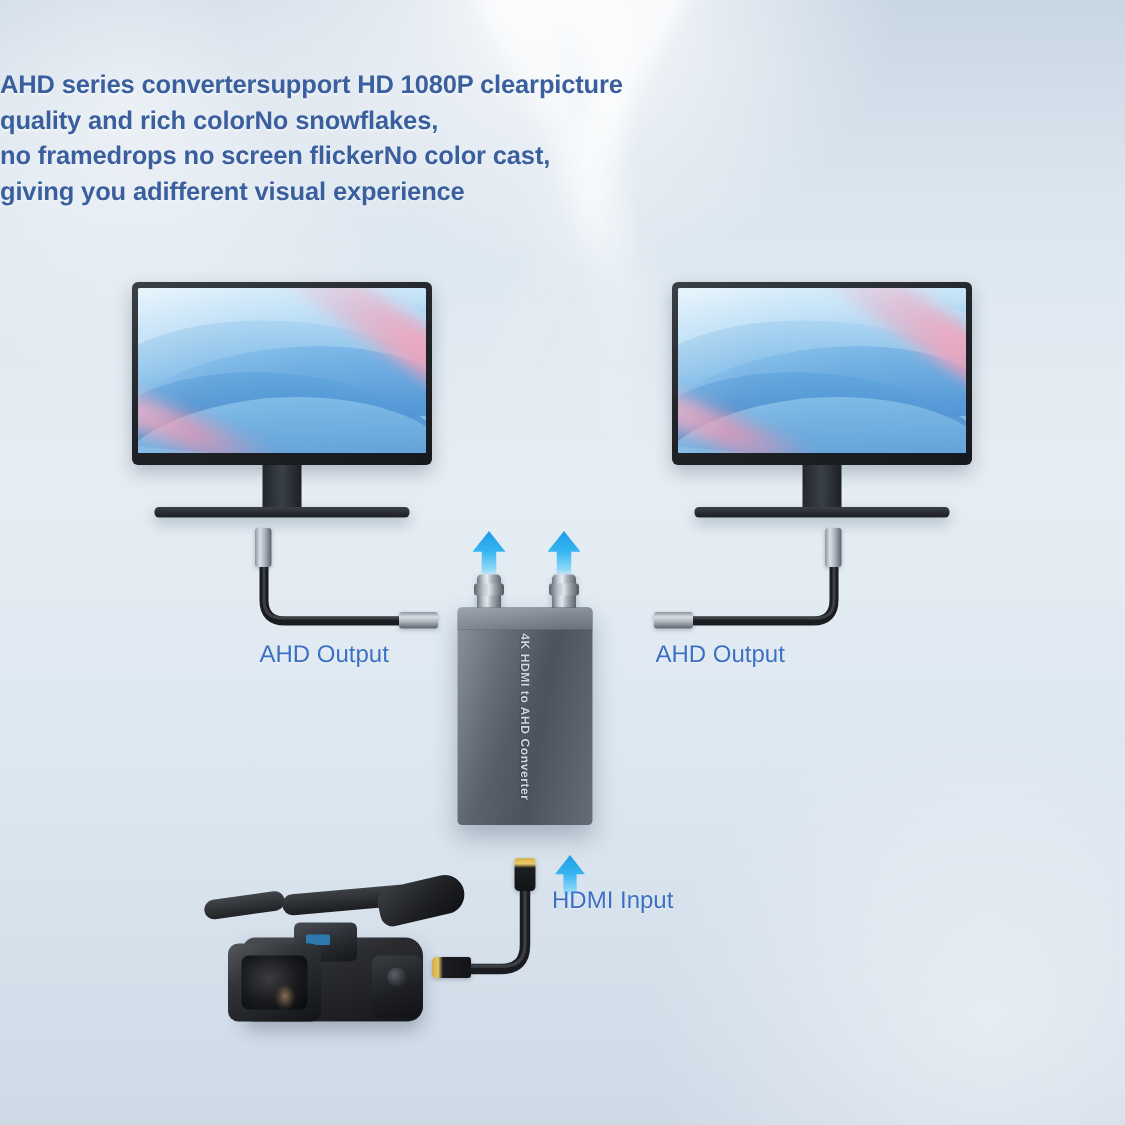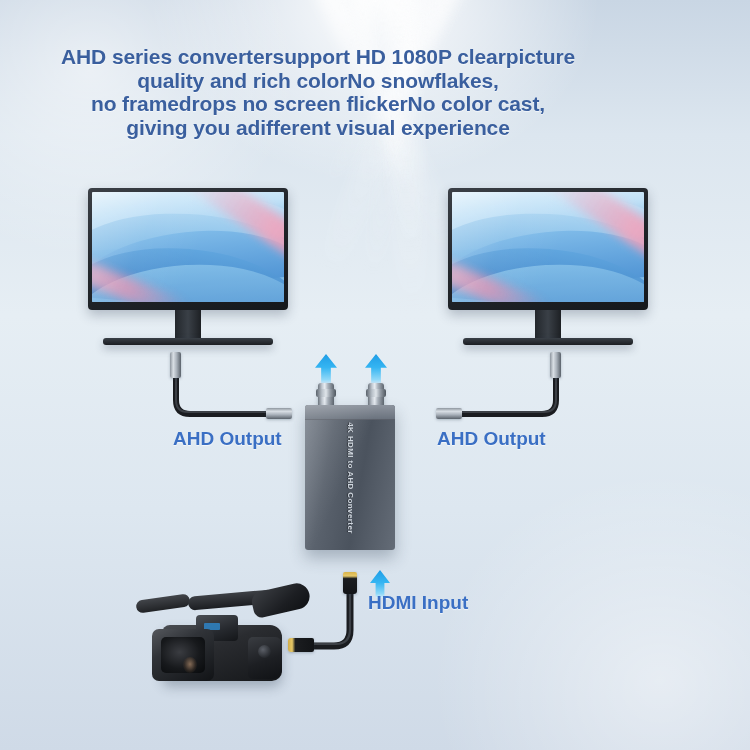--- a/index.html
+++ b/index.html
@@ -47,23 +47,22 @@
     position: absolute; right: -140px; bottom: -140px; width: 460px; height: 420px;
     background: radial-gradient(ellipse at 50% 50%, rgba(255,255,255,0.45) 0%, rgba(255,255,255,0) 70%);
     pointer-events: none;
   }
 
   
   #headline {
     position: absolute;
     left: 0; top: 45px;
     width: 636px;
-    text-align: center;
     color: #3a5f9e;
-    font-size: 21px;
+    font-size: 17px;
     font-weight: bold;
     line-height: 23.5px;
     letter-spacing: -0.1px;
     text-shadow: 0 1px 1px rgba(255,255,255,0.65);
     white-space: pre-line;
   }
 
   
   .monitor { position: absolute; }
   .mon-body {
@@ -209,22 +208,22 @@
   }
   .bnc-plug.vert {
     width: 11px; height: 26px;
     background: linear-gradient(90deg, #8d959e 0%, #d9dfe5 30%, #aab2bb 60%, #5a626b 100%);
   }
 
   
   .blue-label {
     position: absolute;
     color: #3a6fc4;
-    font-size: 19px;
-    font-weight: bold;
+    font-size: 16px;
+    font-weight: normal;
     text-shadow: 0 1px 1px rgba(255,255,255,0.7);
     white-space: nowrap;
   }
   #label-ahd-left  { left: 173px; top: 428px; }
   #label-ahd-right { left: 437px; top: 428px; }
   #label-hdmi-in   { left: 368px; top: 592px; }
 
   
   #camera { position: absolute; left: 140px; top: 585px; width: 200px; height: 110px; }
   .cam-body {

